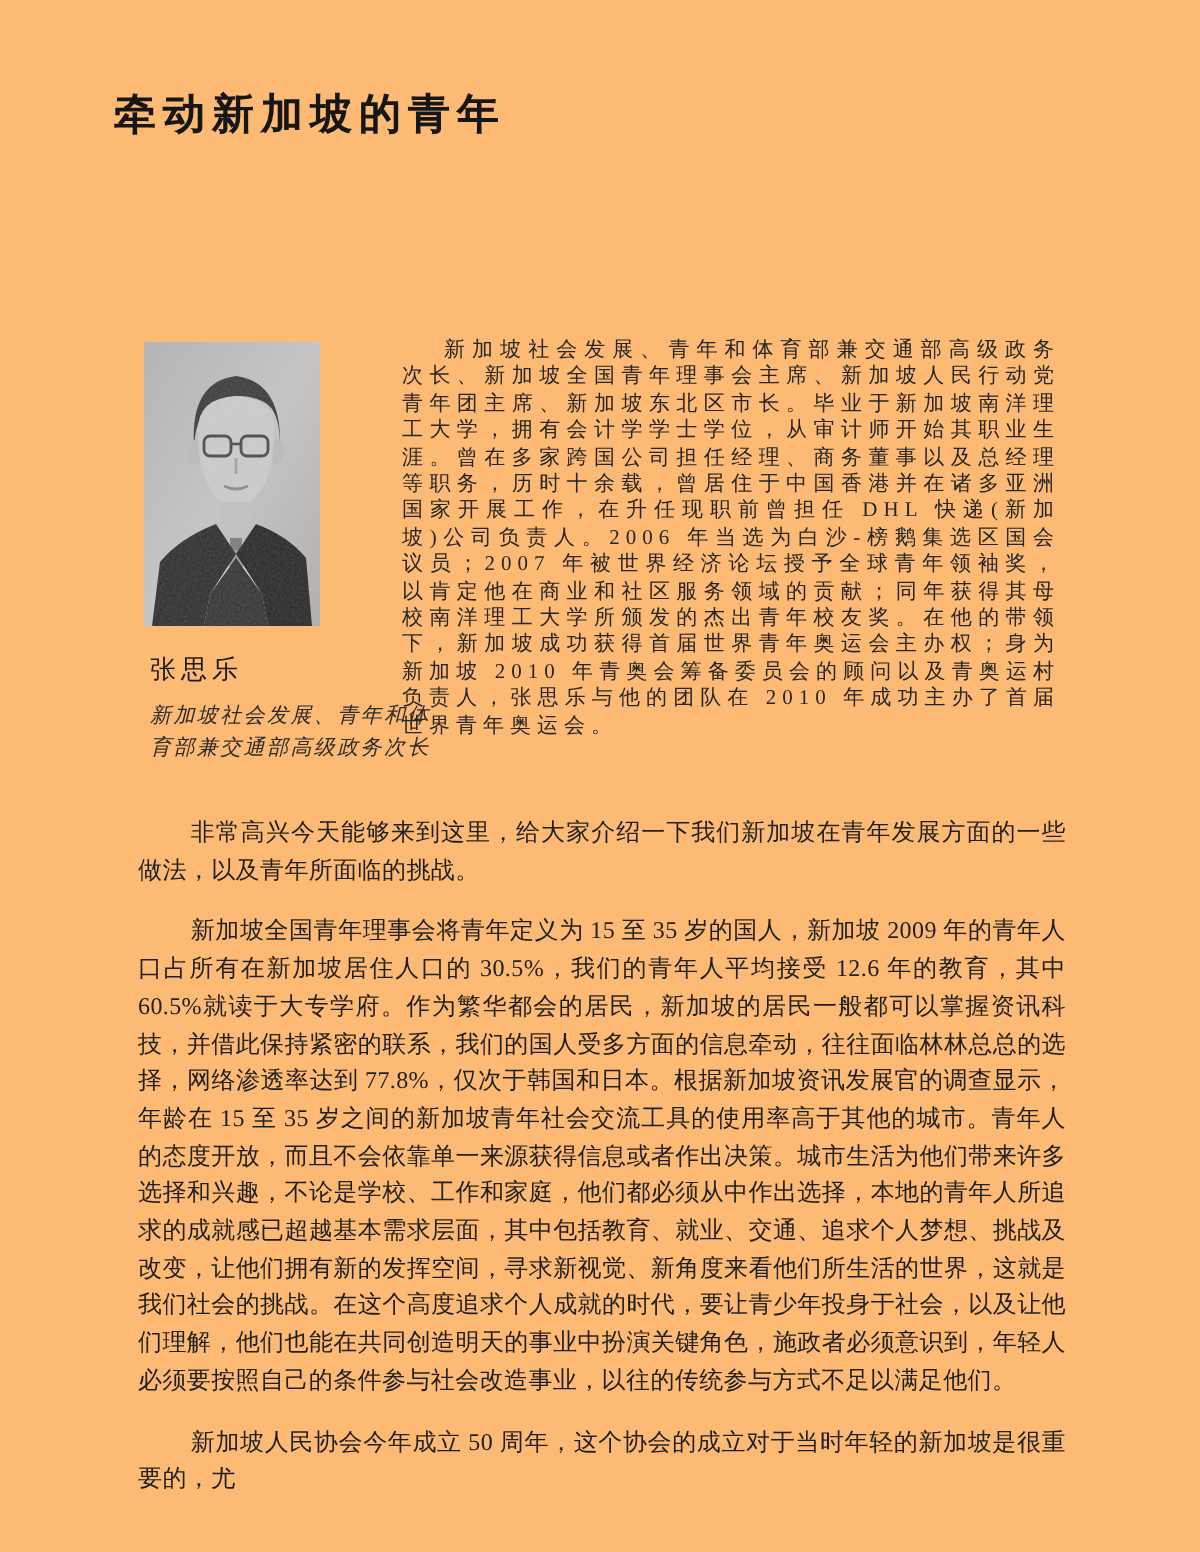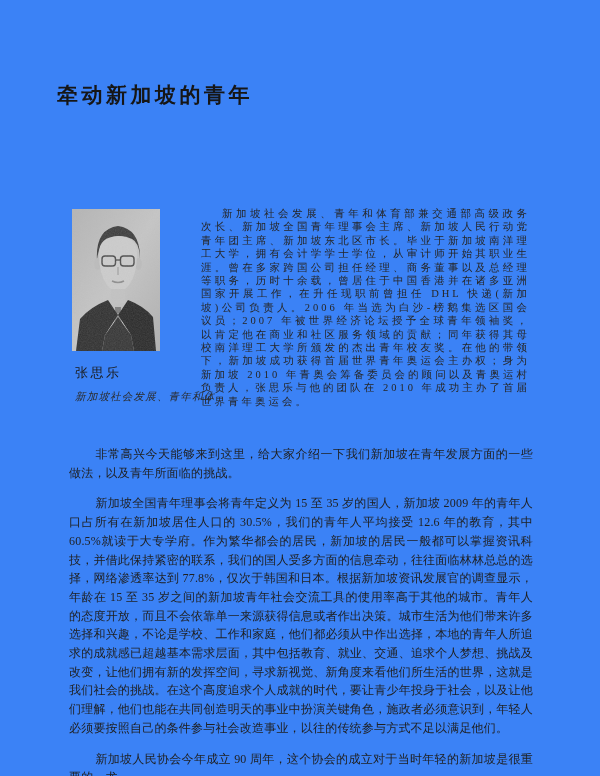--- a/index.html
+++ b/index.html
@@ -7,23 +7,23 @@
     width:600px;height:776px;
     background:#ffffff;
     font-family:"Liberation Serif","DejaVu Serif",serif;
     color:#1f1f1f;
     -webkit-font-smoothing:antialiased;
   }
   .page{
     position:relative;
     width:600px;height:776px;
     box-sizing:border-box;
-    padding:82px 55px 0 57px;
+    padding:44px 55px 0 57px;
     overflow:hidden;
-    background:#3b82f6;
+    background:#fdba74;
   }
   h1.title{
     margin:0;
     font-size:21px;
     line-height:26px;
     font-weight:bold;
     letter-spacing:3.5px;
     color:#161616;
   }
   .profile{
@@ -132,25 +132,26 @@
           <path d="M4,142 L8,110 Q18,98 36,91 L46,106 L33,126 L30,142 Z" fill="#2e2e2e"></path>
           <path d="M84,142 L81,108 Q72,97 56,91 L46,106 L59,126 L62,142 Z" fill="#282828"></path>
           <path d="M30,142 L33,126 L46,108 L59,126 L62,142 Z" fill="#343434"></path>
 
           <rect x="0" y="0" width="88" height="142" filter="url(#grain)" opacity="0.5"></rect>
         </svg>
       </span>
       <div class="name">张思乐</div>
       <div class="role">
         <div>新加坡社会发展、青年和体</div>
+        <div>育部兼交通部高级政务次长</div>
       </div>
     </div>
 
     <p class="bio">新加坡社会发展、青年和体育部兼交通部高级政务次长、新加坡全国青年理事会主席、新加坡人民行动党青年团主席、新加坡东北区市长。毕业于新加坡南洋理工大学，拥有会计学学士学位，从审计师开始其职业生涯。曾在多家跨国公司担任经理、商务董事以及总经理等职务，历时十余载，曾居住于中国香港并在诸多亚洲国家开展工作，在升任现职前曾担任 DHL 快递(新加坡)公司负责人。2006 年当选为白沙-榜鹅集选区国会议员；2007 年被世界经济论坛授予全球青年领袖奖，以肯定他在商业和社区服务领域的贡献；同年获得其母校南洋理工大学所颁发的杰出青年校友奖。在他的带领下，新加坡成功获得首届世界青年奥运会主办权；身为新加坡 2010 年青奥会筹备委员会的顾问以及青奥运村负责人，张思乐与他的团队在 2010 年成功主办了首届世界青年奥运会。</p>
   </section>
 
   <section class="body-text">
     <p>非常高兴今天能够来到这里，给大家介绍一下我们新加坡在青年发展方面的一些做法，以及青年所面临的挑战。</p>
     <p>新加坡全国青年理事会将青年定义为 15 至 35 岁的国人，新加坡 2009 年的青年人口占所有在新加坡居住人口的 30.5%，我们的青年人平均接受 12.6 年的教育，其中 60.5%就读于大专学府。作为繁华都会的居民，新加坡的居民一般都可以掌握资讯科技，并借此保持紧密的联系，我们的国人受多方面的信息牵动，往往面临林林总总的选择，网络渗透率达到 77.8%，仅次于韩国和日本。根据新加坡资讯发展官的调查显示，年龄在 15 至 35 岁之间的新加坡青年社会交流工具的使用率高于其他的城市。青年人的态度开放，而且不会依靠单一来源获得信息或者作出决策。城市生活为他们带来许多选择和兴趣，不论是学校、工作和家庭，他们都必须从中作出选择，本地的青年人所追求的成就感已超越基本需求层面，其中包括教育、就业、交通、追求个人梦想、挑战及改变，让他们拥有新的发挥空间，寻求新视觉、新角度来看他们所生活的世界，这就是我们社会的挑战。在这个高度追求个人成就的时代，要让青少年投身于社会，以及让他们理解，他们也能在共同创造明天的事业中扮演关键角色，施政者必须意识到，年轻人必须要按照自己的条件参与社会改造事业，以往的传统参与方式不足以满足他们。</p>
-    <p>新加坡人民协会今年成立 90 周年，这个协会的成立对于当时年轻的新加坡是很重要的，尤</p>
+    <p>新加坡人民协会今年成立 50 周年，这个协会的成立对于当时年轻的新加坡是很重要的，尤</p>
   </section>
 
 </div>
 
 </body></html>

